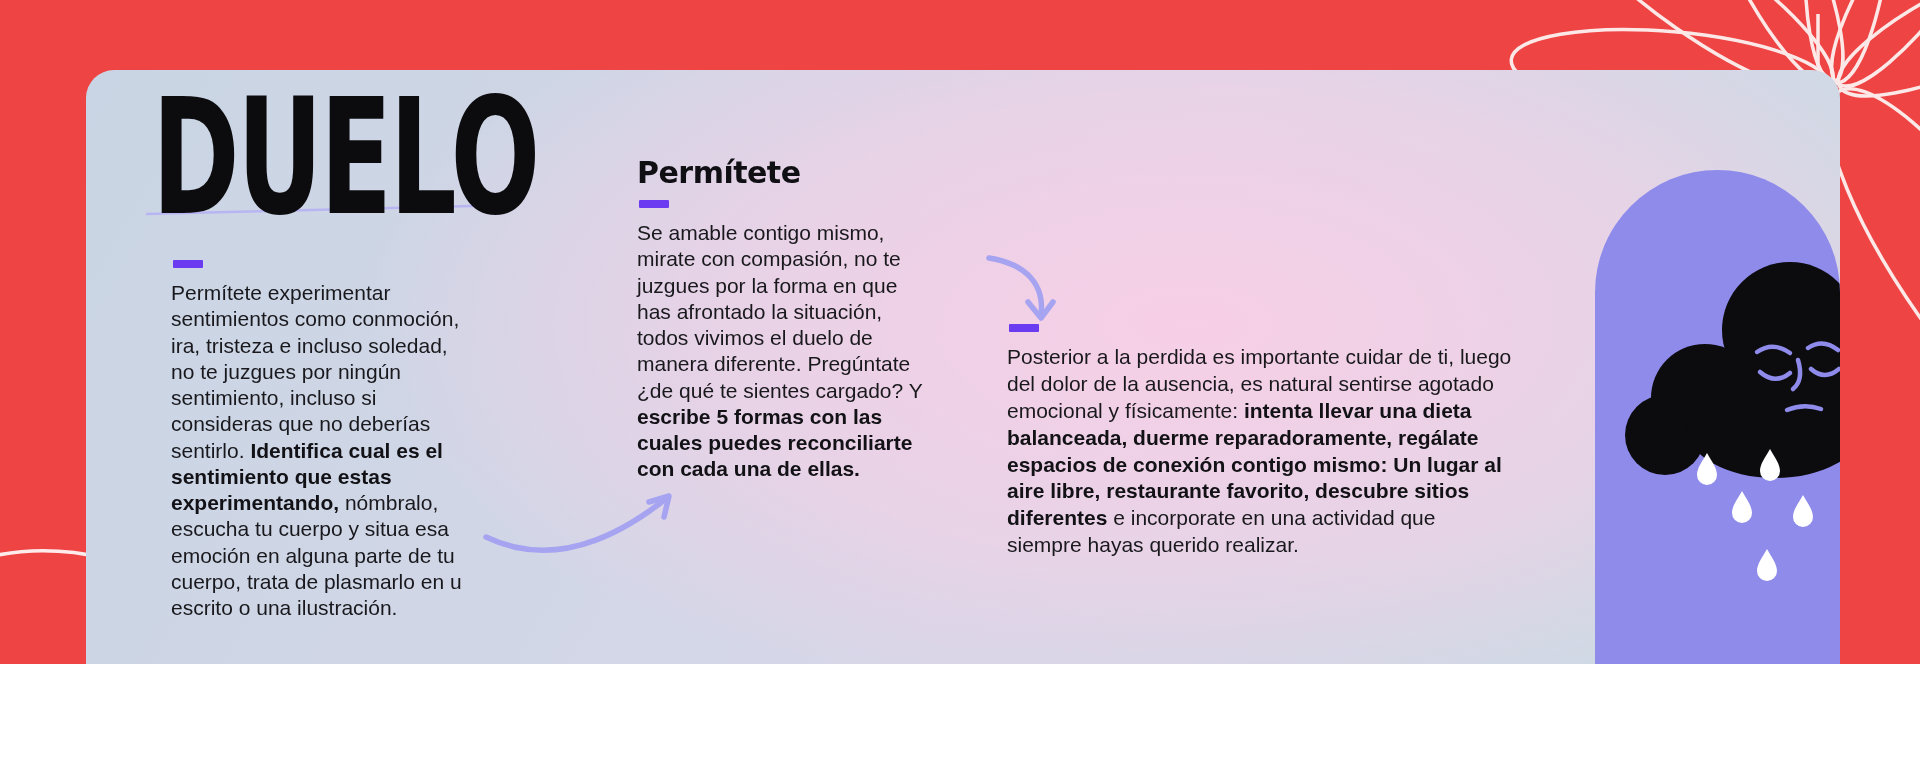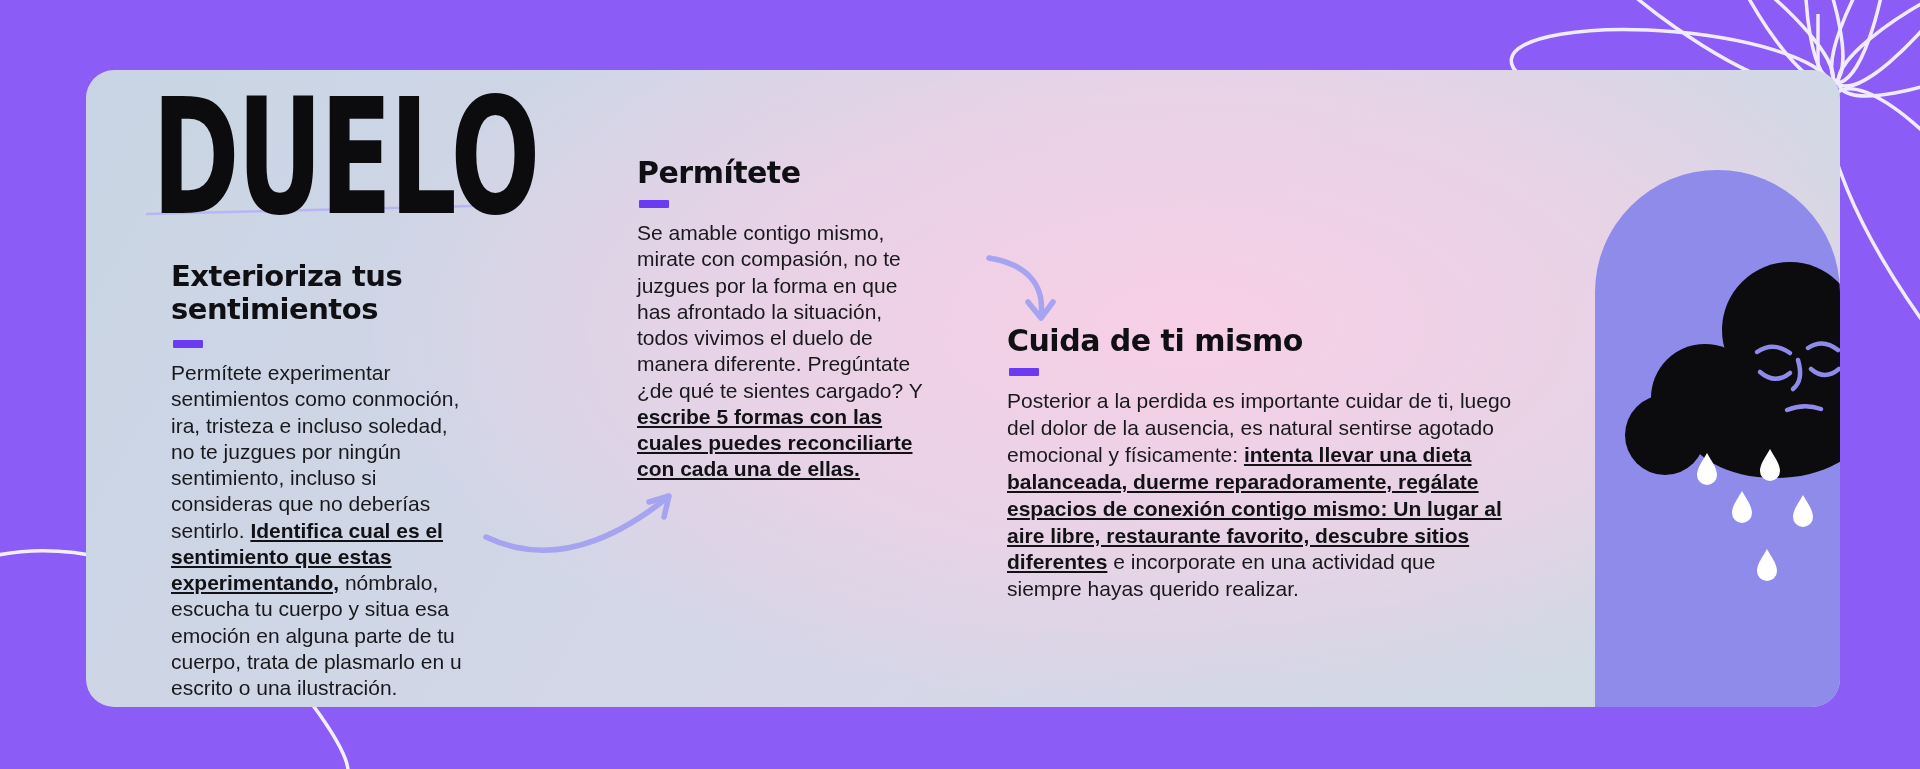--- a/index.html
+++ b/index.html
@@ -1,17 +1,17 @@
 <!DOCTYPE html>
 <html><head>
 <meta charset="utf-8">
 <style>
   html,body{margin:0;padding:0;}
   body{font-family:"Liberation Sans",sans-serif;}
-  .stage{position:relative;width:1920px;height:769px;background:#8b5cf6;overflow:hidden;}
+  .stage{position:relative;width:1920px;height:664px;background:#ef4444;overflow:hidden;}
   .bg-deco{position:absolute;left:0;top:0;width:1920px;height:769px;}
   .card{
     position:absolute;left:86px;top:70px;width:1754px;height:637px;border-radius:28px;
     background:
       radial-gradient(62% 80% at 63% 40%, #f7cfe6 0%, rgba(247,207,230,.55) 46%, rgba(247,207,230,0) 76%),
       linear-gradient(120deg,#c9d5e4 0%, #d6d7e8 55%, #ccdae3 100%);
     overflow:hidden;
   }
   .title-line{position:absolute;left:55px;top:130px;width:380px;height:20px;}
   .poster-title{
@@ -27,21 +27,21 @@
   }
   .col-1{left:85px;top:190px;width:300px;}
   .col-1 h2{font-size:29px;line-height:1.14;margin-bottom:14px;}
   .col-2{left:551px;top:86px;width:292px;}
   .col-2 h2{font-size:30px;line-height:1.14;margin-bottom:10px;}
   .col-3{left:921px;top:254px;width:505px;}
   .col-3 h2{font-size:30px;line-height:1.14;margin-bottom:10px;}
   .accent-bar{width:30px;height:8px;background:#6b3bf2;border-radius:1px;margin:0 0 12px 2px;}
   .col p{margin:0;font-size:21px;line-height:1.25;color:#19191d;}
   .col-3 p{line-height:1.28;}
-  .col p b{font-weight:700;color:#121216;text-decoration:underline;}
+  .col p b{font-weight:700;color:#121216;}
   .arrow-svg{position:absolute;}
   .arrow-1{left:390px;top:405px;width:210px;height:90px;}
   .arrow-2{left:895px;top:180px;width:80px;height:80px;}
   .arch{
     position:absolute;left:1509px;top:100px;width:245px;height:537px;
     background:#8e8beb;border-radius:123px 123px 0 0;overflow:hidden;
   }
   .arch svg{position:absolute;left:0;top:0;width:100%;height:100%;}
 </style>
 </head>
@@ -65,33 +65,31 @@
 
   <div class="card">
 
     <svg class="title-line" viewBox="0 0 380 20">
       <line x1="5" y1="14" x2="372" y2="5" stroke="#b5b0f5" stroke-width="2.5" opacity="0.85"></line>
     </svg>
 
     <h1 class="poster-title">DUELO</h1>
 
     <section class="col col-1">
-      <h2>Exterioriza tus sentimientos</h2>
       <div class="accent-bar"></div>
       <p><span>Permítete experimentar sentimientos como conmoción, ira, tristeza e incluso soledad, no te juzgues por ningún sentimiento, incluso si consideras que no deberías sentirlo. </span><b>Identifica cual es el sentimiento que estas experimentando,</b><span> nómbralo, escucha tu cuerpo y situa esa emoción en alguna parte de tu cuerpo, trata de plasmarlo en u escrito o una ilustración.</span></p>
     </section>
 
     <section class="col col-2">
       <h2>Permítete</h2>
       <div class="accent-bar"></div>
       <p><span>Se amable contigo mismo, mirate con compasión, no te juzgues por la forma en que has afrontado la situación, todos vivimos el duelo de manera diferente. Pregúntate ¿de qué te sientes cargado? Y </span><b>escribe 5 formas con las cuales puedes reconciliarte con cada una de ellas.</b></p>
     </section>
 
     <section class="col col-3">
-      <h2>Cuida de ti mismo</h2>
       <div class="accent-bar"></div>
       <p><span>Posterior a la perdida es importante cuidar de ti, luego del dolor de la ausencia, es natural sentirse agotado emocional y físicamente: </span><b>intenta llevar una dieta balanceada, duerme reparadoramente, regálate espacios de conexión contigo mismo: Un lugar al aire libre, restaurante favorito, descubre sitios diferentes</b><span> e incorporate en una actividad que siempre hayas querido realizar.</span></p>
     </section>
 
     <svg class="arrow-svg arrow-1" viewBox="0 0 210 90">
       <g stroke="#a6a3f1" stroke-width="5.5" fill="none" stroke-linecap="round" stroke-linejoin="round">
         <path d="M 10 62 C 60 86, 120 80, 192 22"></path>
         <path d="M 173 27 L 193 21 L 188 42"></path>
       </g>
     </svg>

